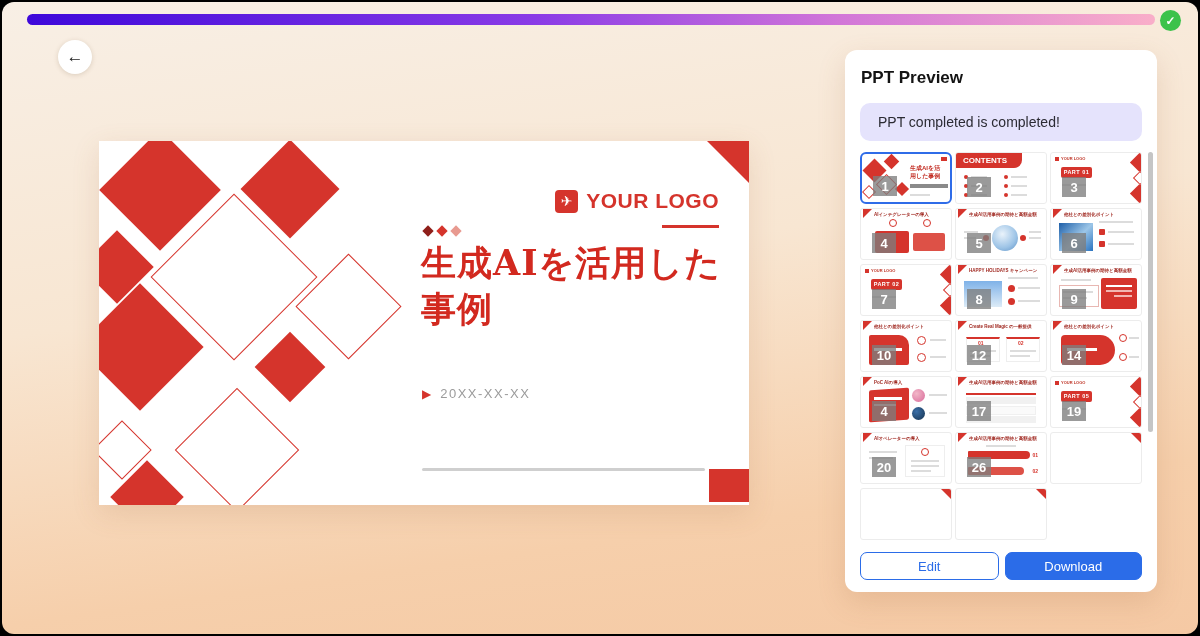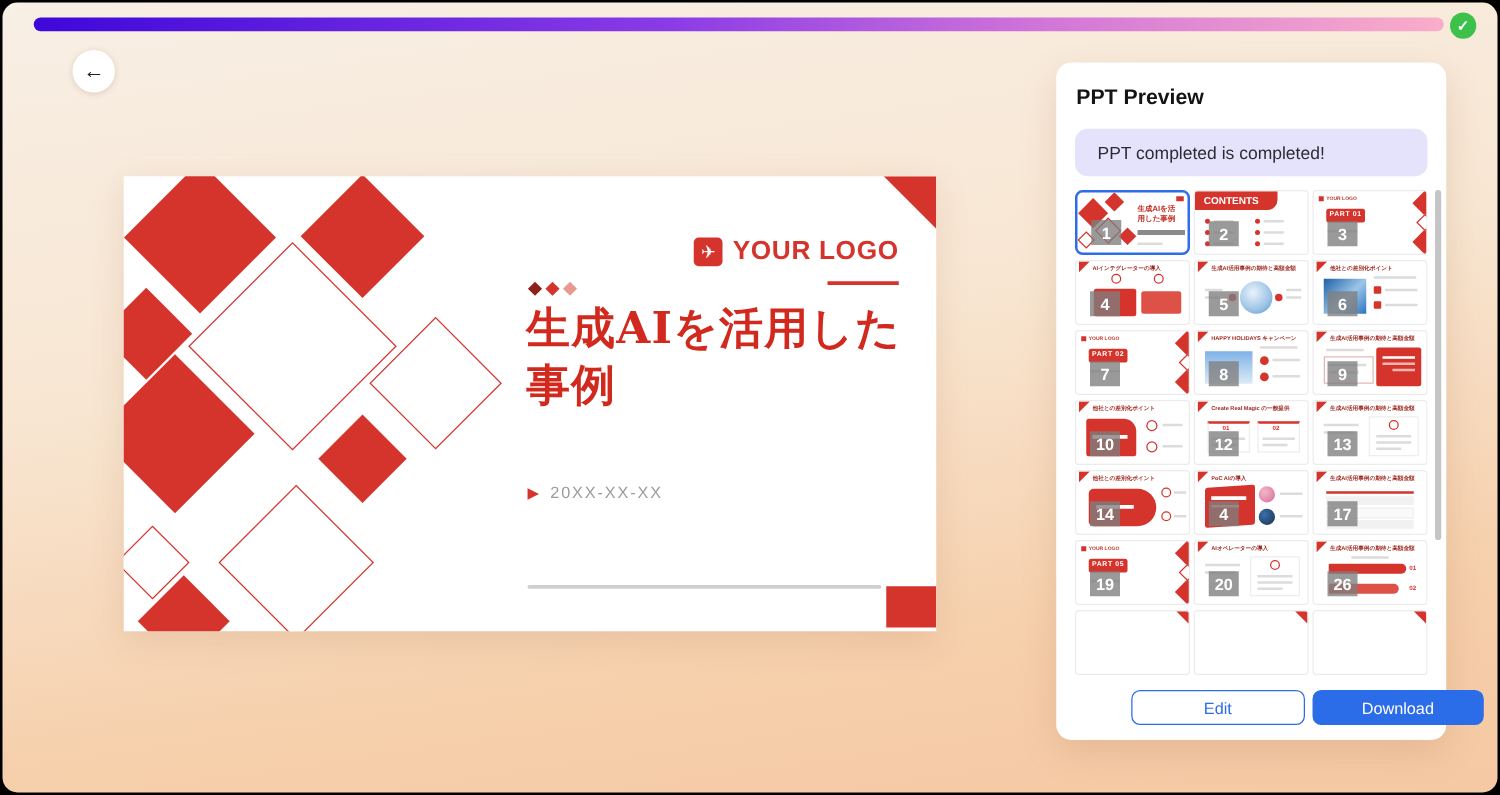--- a/index.html
+++ b/index.html
@@ -65,21 +65,21 @@
   .panel-msg{
     position:absolute;left:15px;top:53px;width:282px;height:38px;border-radius:10px;
     background:#e5e3fc;color:#2b2b33;font-size:14px;line-height:38px;
     padding:0 18px;box-sizing:border-box;white-space:nowrap;overflow:hidden;
   }
   .grid{
     position:absolute;left:15px;top:102px;width:282px;height:399px;overflow:hidden;
     display:flex;flex-wrap:wrap;column-gap:3px;row-gap:4px;align-content:flex-start;
   }
   .scrollbar{position:absolute;left:303px;top:102px;width:5px;height:280px;border-radius:3px;background:#c5c5c5;}
-  .btn-row{position:absolute;left:15px;top:502px;width:282px;display:flex;gap:6px;margin-left:45px;}
+  .btn-row{position:absolute;left:15px;top:502px;width:282px;display:flex;gap:6px;}
   .btn{height:28px;border-radius:7px;font-size:13px;font-weight:500;display:flex;align-items:center;justify-content:center;cursor:pointer;box-sizing:border-box;}
   .btn-edit{width:139px;background:#fff;border:1.5px solid #2b6ce8;color:#2b6ce8;}
   .btn-download{width:138px;background:#2b6ce8;border:1.5px solid #2b6ce8;color:#fff;}
   
   .thumb{
     position:relative;width:92px;height:52px;background:#fff;border:1px solid #ececec;
     border-radius:3px;overflow:hidden;box-sizing:border-box;flex:0 0 auto;cursor:pointer;
   }
   .thumb.selected{border:2px solid #2f6ce8;border-radius:6px;}
   .num{
@@ -284,32 +284,20 @@
     <i class="gl" style="left:14px;top:29px;width:26px"></i>
           <i class="gl" style="left:14px;top:34px;width:20px"></i>
     <div class="ob" style="left:50px;top:16px;width:34px;height:25px;border-top:2px solid #d5342c"></div>
     <b style="position:absolute;left:62px;top:19px;font-size:5px;color:#d5342c">02</b>
     <i class="gl" style="left:54px;top:29px;width:26px"></i>
           <i class="gl" style="left:54px;top:34px;width:20px"></i>
           <span class="num">12</span>
         </div>
         <div class="thumb">
           <span class="ck"></span>
-          <b class="tt">生成AI活用事例の期待と高額金額</b>
-    <i class="gl" style="left:8px;top:18px;width:28px"></i>
-          <i class="gl" style="left:8px;top:24px;width:24px"></i>
-    <div class="ob" style="left:44px;top:12px;width:40px;height:32px"></div>
-    <span class="oc" style="left:60px;top:15px;width:8px;height:8px"></span>
-    <i class="gl" style="left:50px;top:27px;width:28px"></i>
-          <i class="gl" style="left:50px;top:32px;width:28px"></i>
-    <i class="gl" style="left:50px;top:37px;width:20px"></i>
-          <span class="num">13</span>
-        </div>
-        <div class="thumb">
-          <span class="ck"></span>
           <b class="tt">他社との差別化ポイント</b>
     <div class="rb" style="left:10px;top:14px;width:54px;height:30px;border-radius:4px 15px 15px 4px"></div>
     <i style="position:absolute;left:16px;top:27px;width:30px;height:3px;background:#fff"></i>
     <span class="oc" style="right:14px;top:13px;width:8px;height:8px"></span>
     <span class="oc" style="right:14px;top:32px;width:8px;height:8px"></span>
     <i class="gl" style="right:2px;top:16px;width:10px"></i>
           <i class="gl" style="right:2px;top:35px;width:10px"></i>
           <span class="num">14</span>
         </div>
         <div class="thumb">

